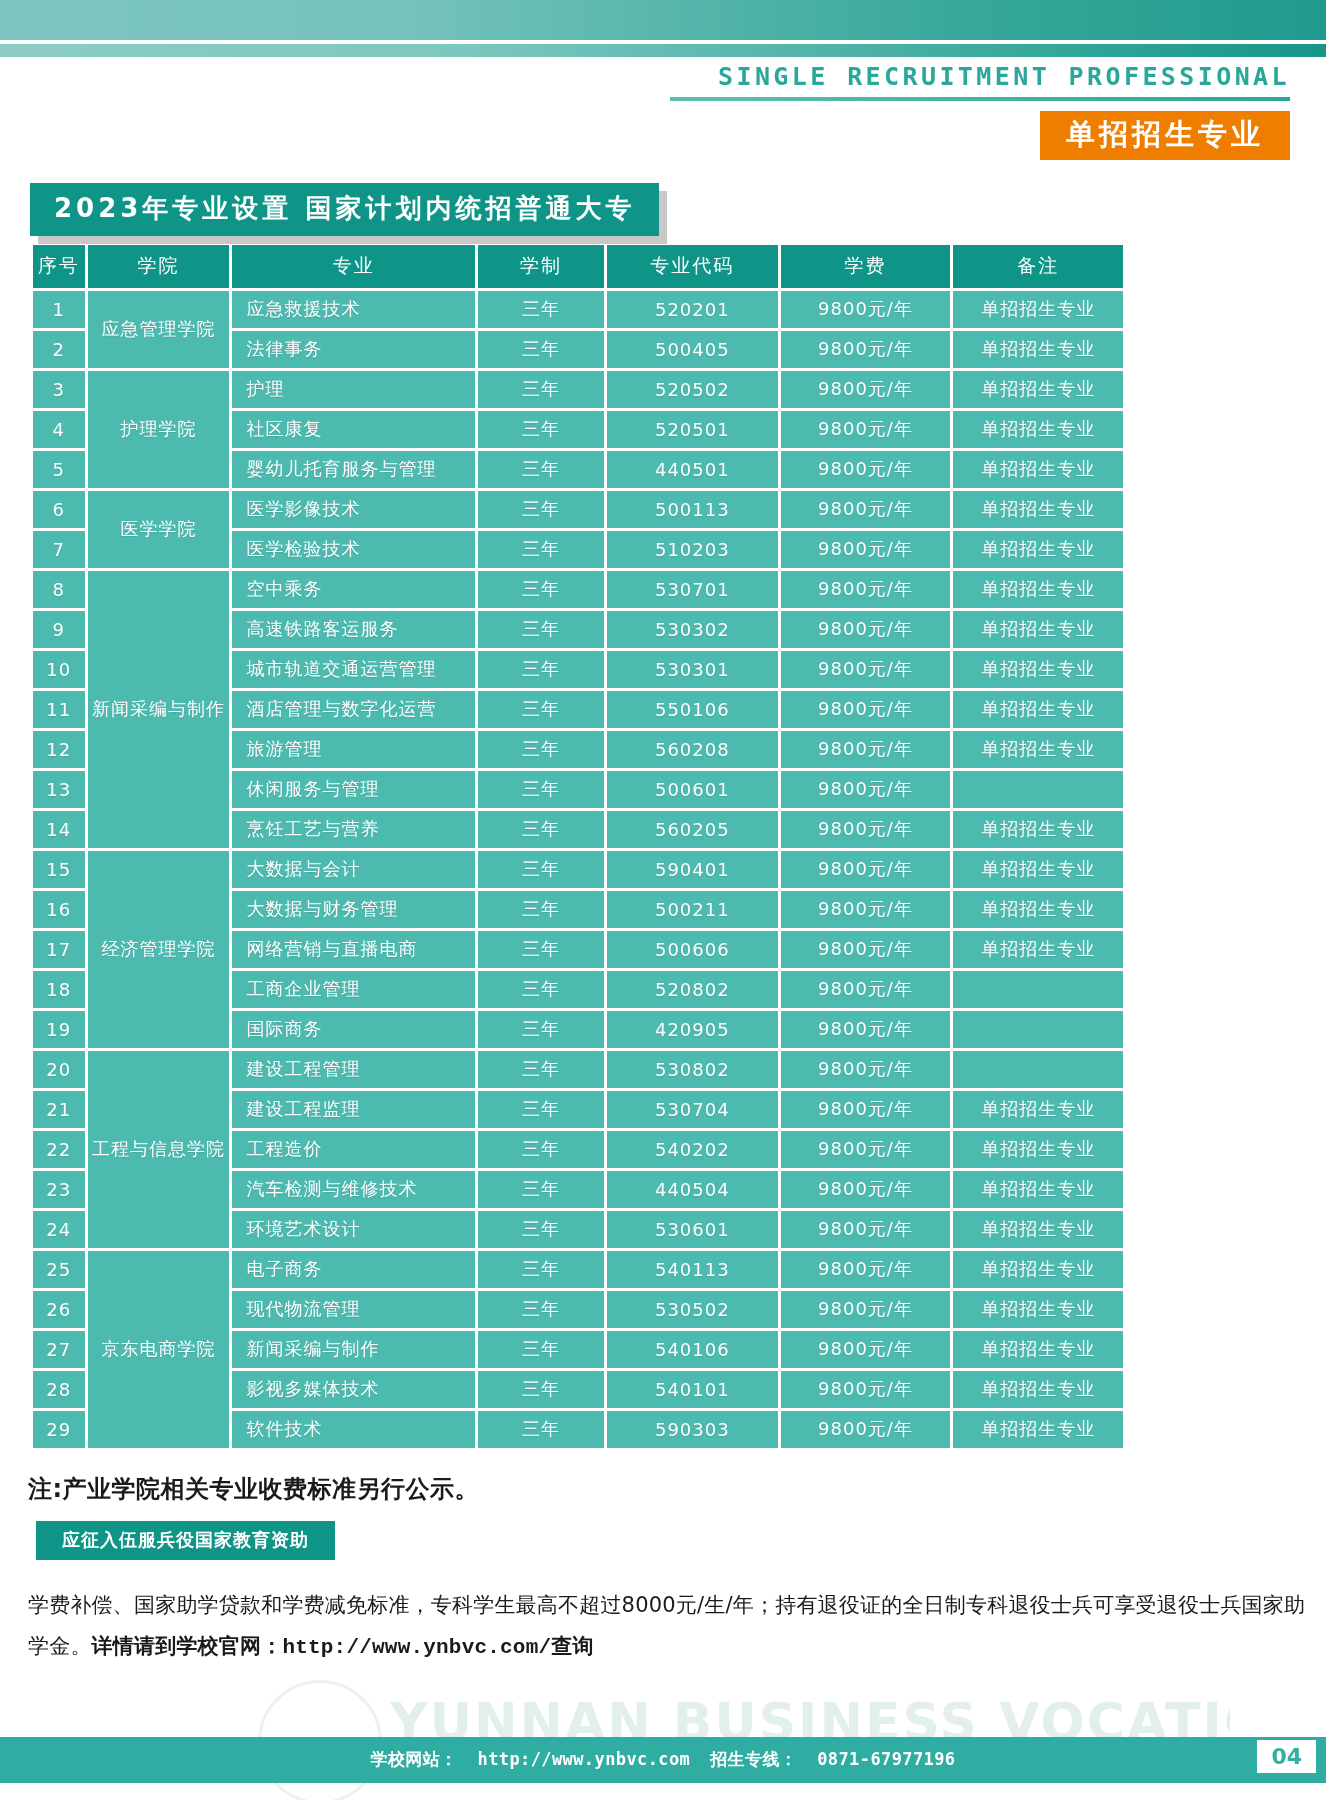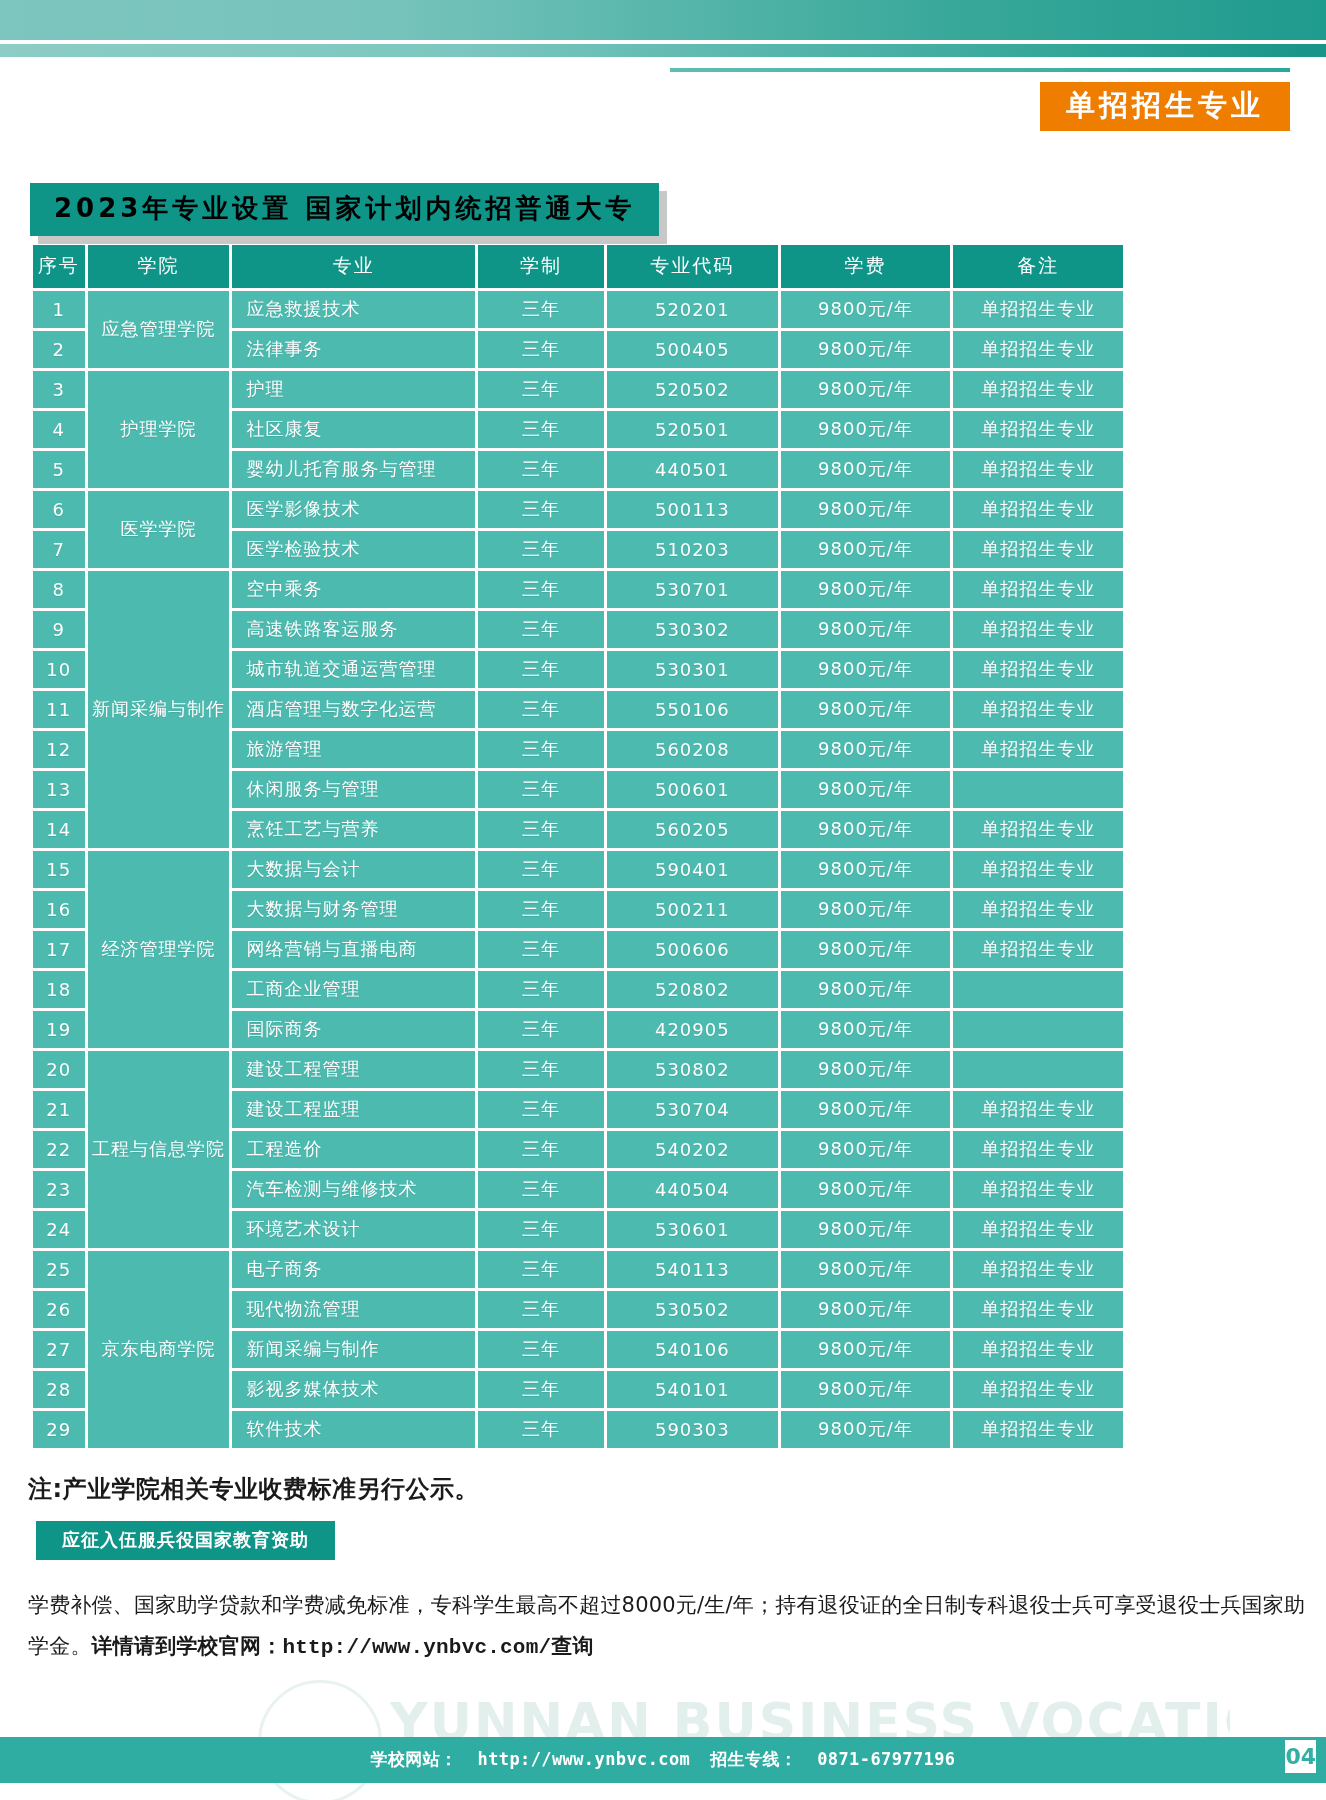--- a/index.html
+++ b/index.html
@@ -29,21 +29,21 @@
   .orange-badge{
     margin-top:10px;display:inline-block;background:#ef7d00;color:#fff;
     font-size:29px;font-weight:700;letter-spacing:4px;
     padding:7px 26px 9px 26px;line-height:1.15;
   }
 
   
   .sec-title-wrap{position:absolute;left:30px;top:183px;}
   .sec-title{
     position:relative;z-index:1;display:inline-block;
-    background:#0f9488;color:#000000;
+    background:#0f9488;color:#ffffff;
     font-size:26px;font-weight:700;letter-spacing:4px;
     padding:8px 24px 10px 24px;white-space:nowrap;
   }
   .sec-title-shadowbox{position:absolute;left:8px;top:8px;right:-8px;bottom:-8px;background:#c8c8c8;}
 
   
   .tbl{position:absolute;left:30px;top:242px;width:1096px;border-collapse:separate;border-spacing:3px;}
   .tbl th{
     background:#0f9488;color:#fff;font-size:19px;font-weight:400;
     padding:8px 0 9px 0;letter-spacing:2px;text-align:center;
@@ -82,31 +82,32 @@
 
   
   .footer{position:absolute;left:0;top:1737px;width:1326px;height:46px;
      background:#2fada2;}
   .footer-txt{position:absolute;left:0;top:1748px;width:1326px;text-align:center;
      color:#ffffff;font-size:17px;font-weight:700;letter-spacing:.4px;
      font-family:"DejaVu Sans Mono","Liberation Mono",monospace;}
   .footer-txt span{margin:0 10px;}
   .footer-pagewrap{position:absolute;right:10px;top:1740px;}
   .pagenum{background:#fff;color:#34afa4;font-weight:700;font-size:22px;
-     padding:4px 0;display:inline-block;}
+     padding:4px 14px;display:inline-block;}
 </style>
 </head>
 <body>
 
 <div class="topbar-wrap">
   <div class="topbar-a"></div>
   <div class="topbar-b"></div>
 </div>
 
 <div class="eng-wrap">
+  <div class="eng-title">SINGLE RECRUITMENT PROFESSIONAL</div>
   <div class="eng-rule"></div>
   <div class="orange-badge">单招招生专业</div>
 </div>
 
 <div class="sec-title-wrap">
   <div class="sec-title-shadowbox"></div>
   <div class="sec-title">2023年专业设置 国家计划内统招普通大专</div>
 </div>
 
 <table class="tbl">

